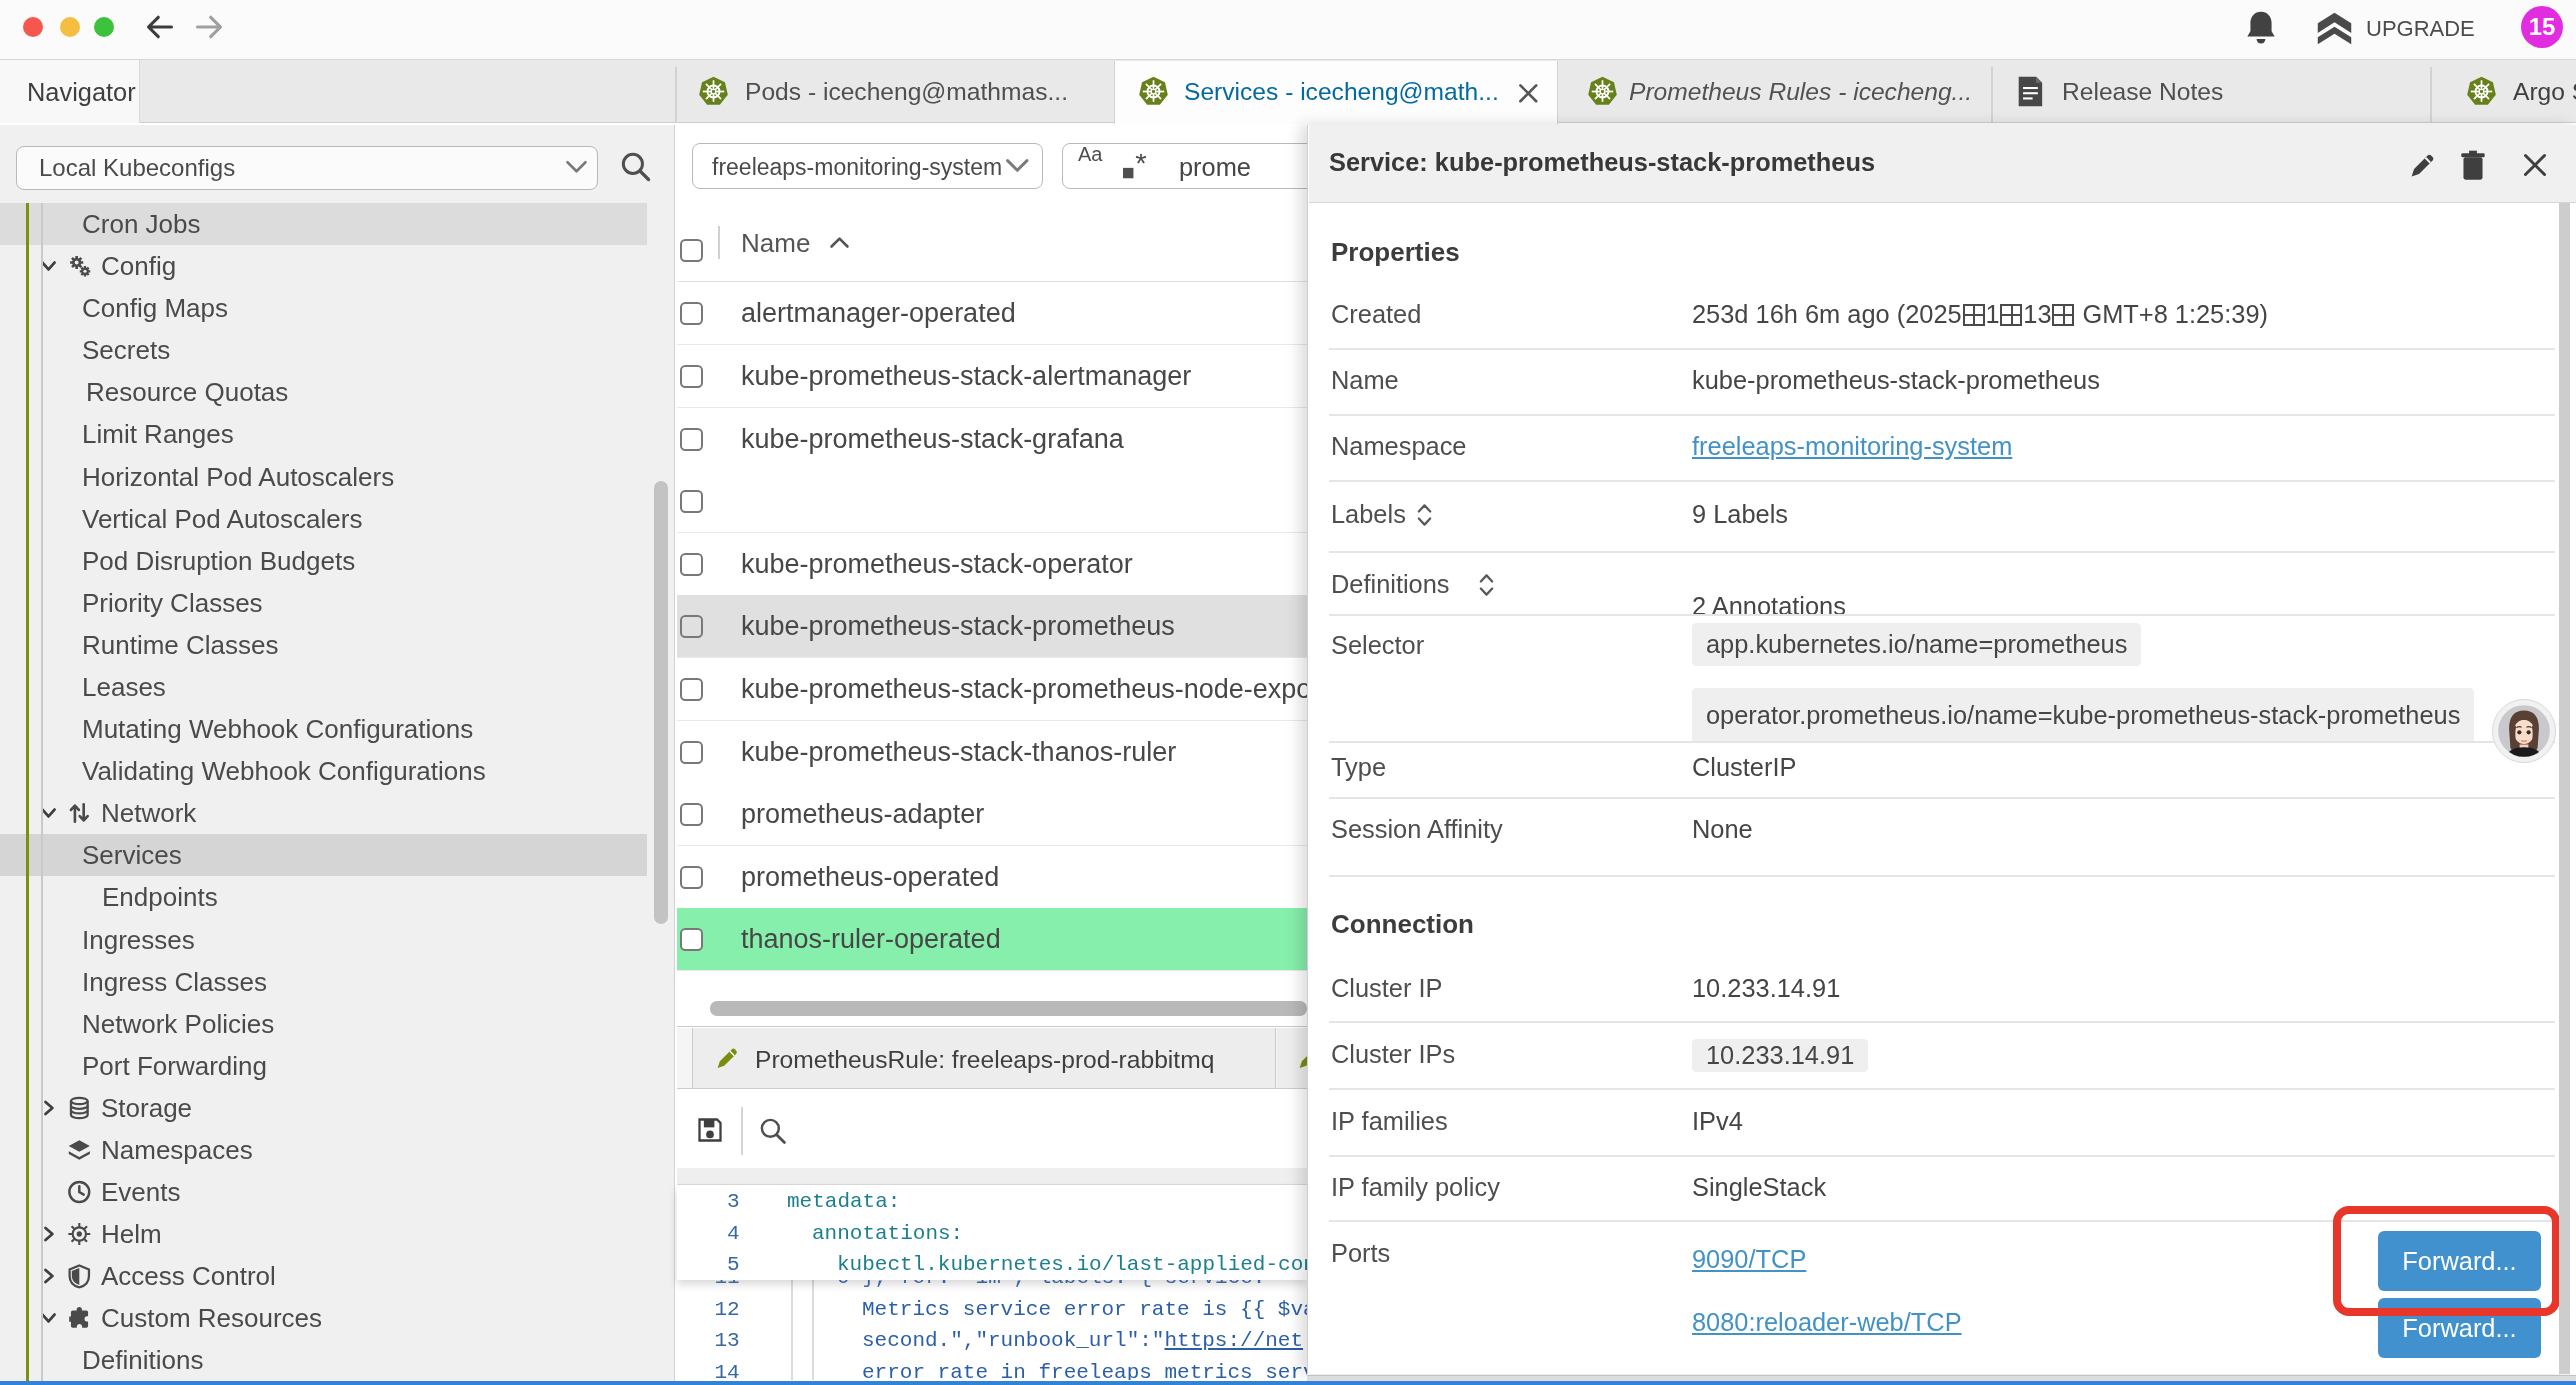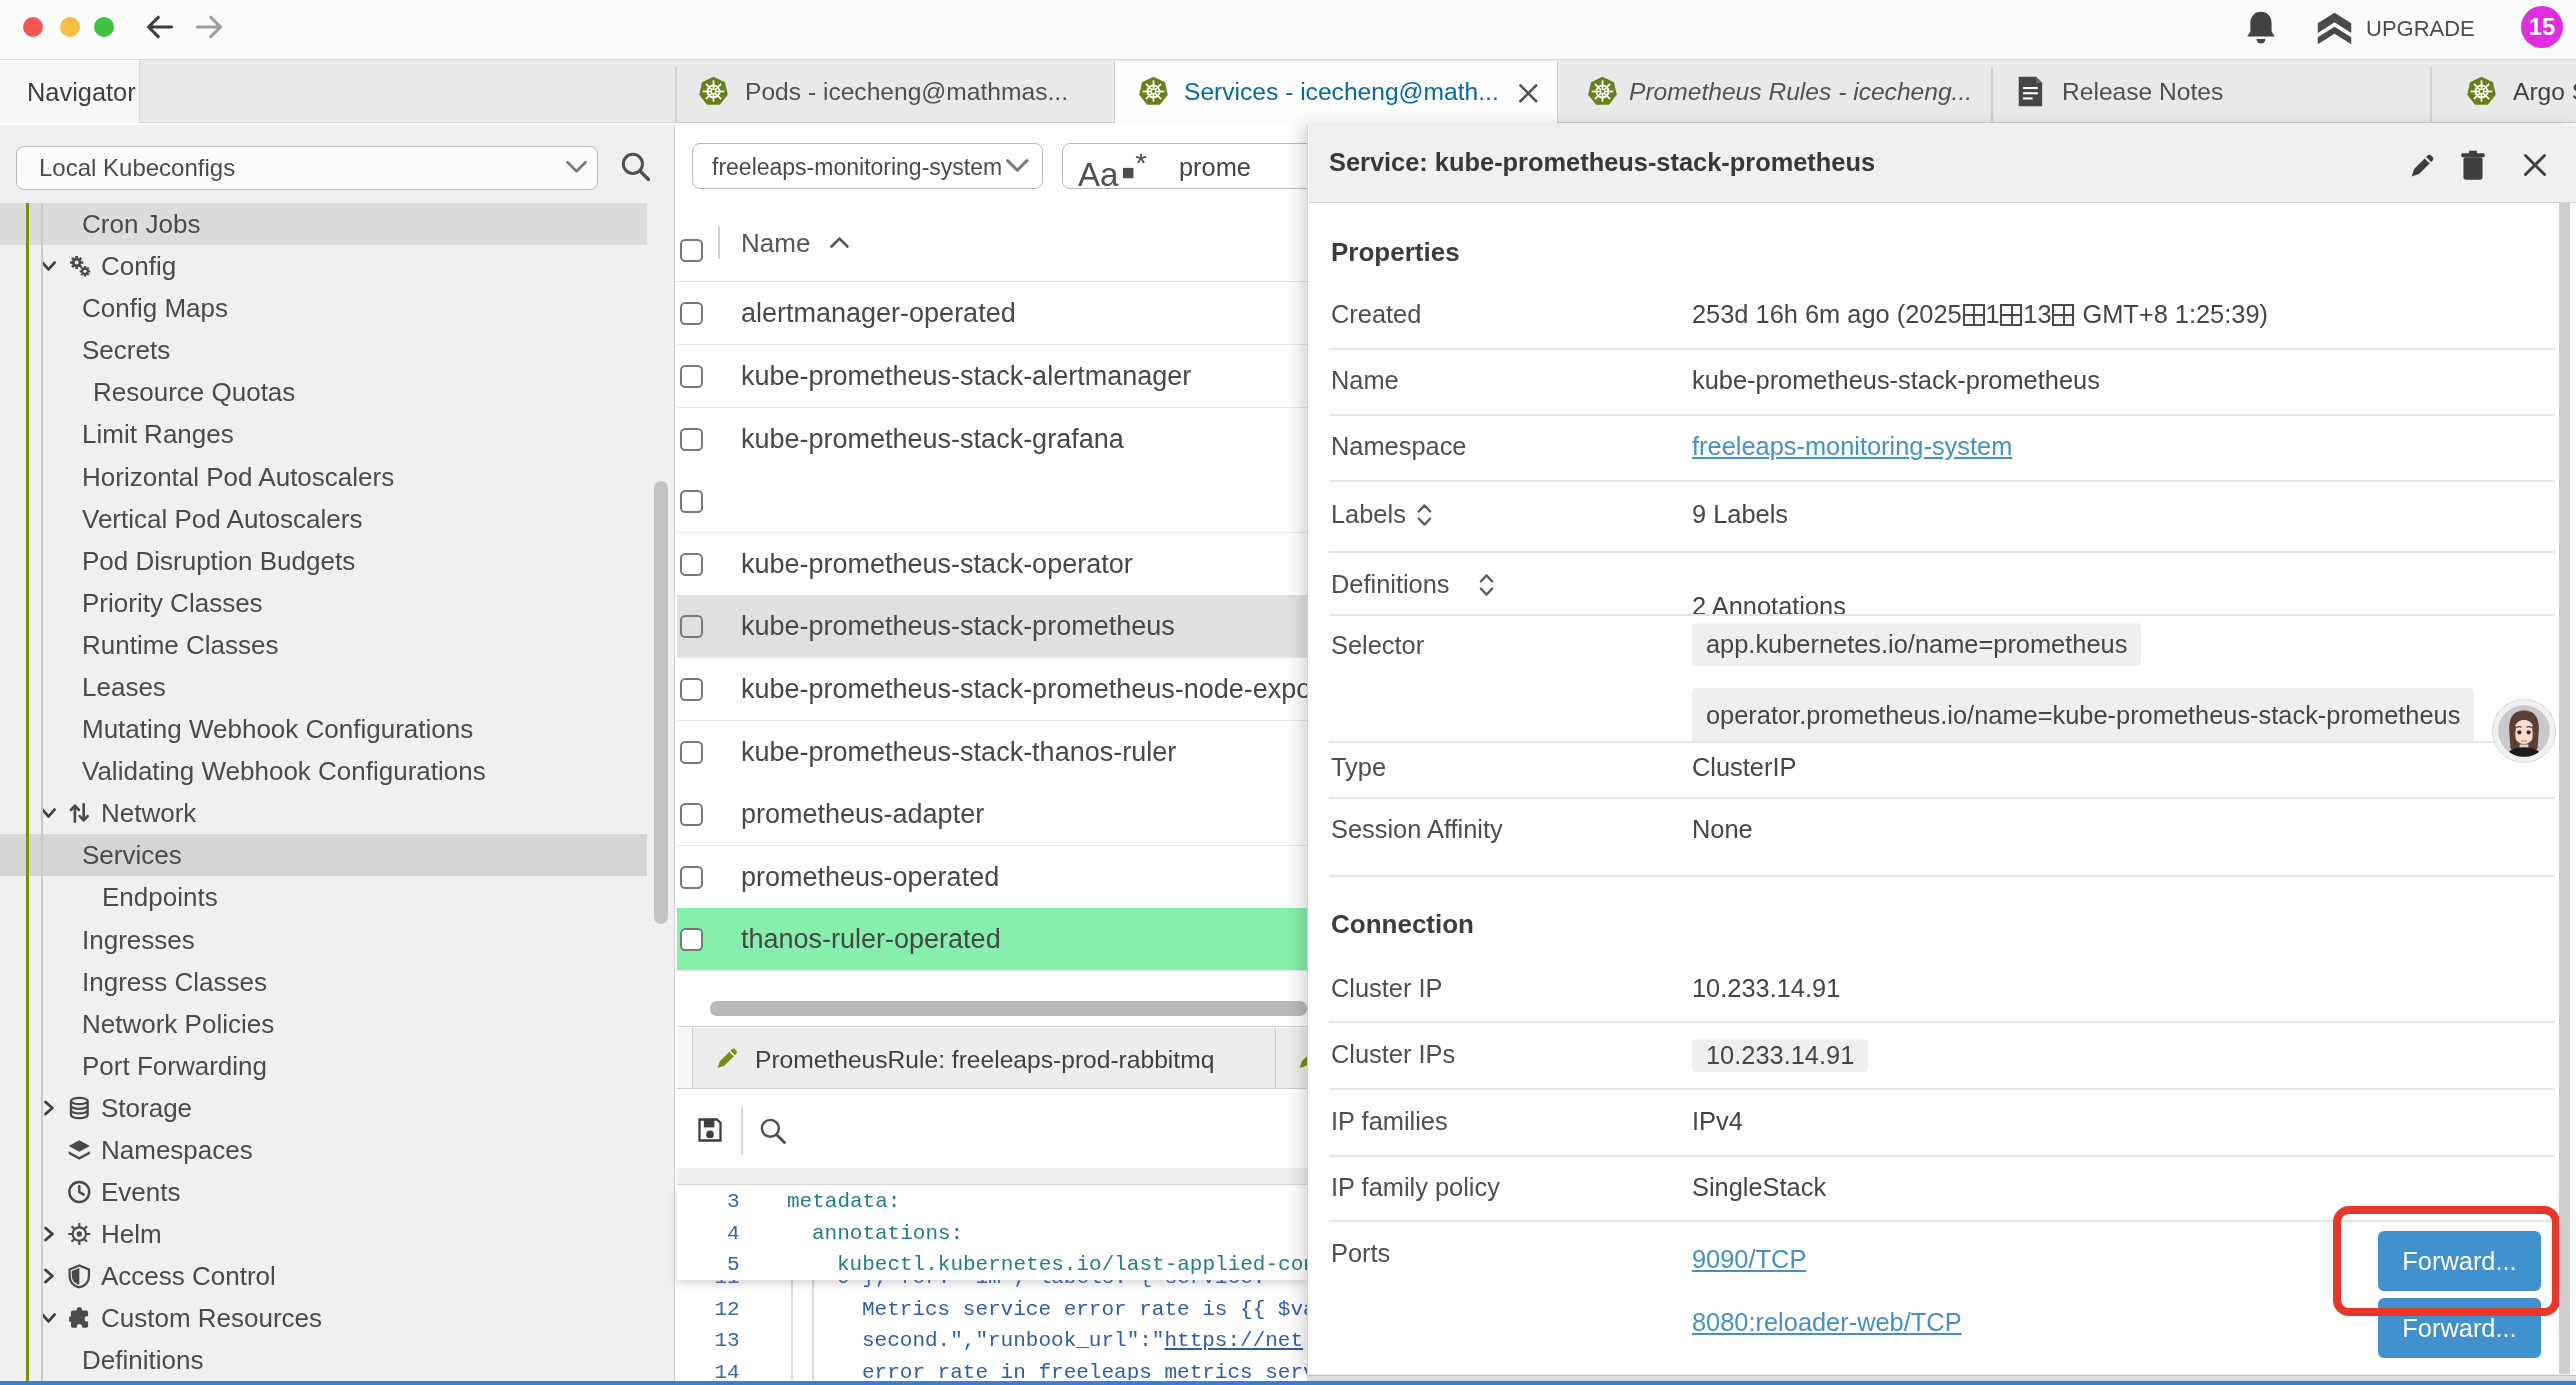--- a/index.html
+++ b/index.html
@@ -155,21 +155,21 @@
           </g>
         </svg>
         <span class="txt">Config</span>
       </div>
 <div class="side-row sub" style="left:0;top:287px;">
         <span class="txt">Config Maps</span>
       </div>
 <div class="side-row sub" style="left:0;top:329px;">
         <span class="txt">Secrets</span>
       </div>
-<div class="side-row sub" style="left:11px;top:371px;padding-left:20px;">
+<div class="side-row sub" style="left:4px;top:371px;padding-left:20px;">
         <span class="txt">Resource Quotas</span>
       </div>
 <div class="side-row sub" style="left:0;top:413px;">
         <span class="txt">Limit Ranges</span>
       </div>
 <div class="side-row sub" style="left:0;top:456px;">
         <span class="txt">Horizontal Pod Autoscalers</span>
       </div>
 <div class="side-row sub" style="left:0;top:498px;">
         <span class="txt">Vertical Pod Autoscalers</span>
@@ -303,21 +303,21 @@
 
   <div class="abs" style="left:677px;top:124px;width:1899px;height:1257px;background:#fff;"></div>
 
   <div class="abs" style="left:677px;top:124px;width:1899px;height:80px;background:#fff;border-bottom:1.8px solid #e3e3e3;"></div>
   <div class="abs" style="left:692px;top:143px;width:351px;height:46px;background:#fff;border:1.8px solid #b9b9b9;border-radius:8px;"></div>
   <div class="abs" style="left:712px;top:154px;font-size:23px;color:#4a4a4a;">freeleaps-monitoring-system</div>
   <svg class="abs" style="left:1005px;top:158px;" width="24.6" height="16.7" viewBox="0 0 28 19">
       <path d="M3 3 L14 14 L25 3" stroke="#7a7a7a" stroke-width="3.4" fill="none" stroke-linecap="round" stroke-linejoin="round"></path>
     </svg>
   <div class="abs" style="left:1062px;top:143px;width:263px;height:46px;background:#fff;border:1.8px solid #b9b9b9;border-radius:8px;"></div>
-  <div class="abs" style="left:1078px;top:156px;font-size:33px;color:#4f4f4f;">Aa</div>
+  <div class="abs" style="left:1078px;top:143px;font-size:20px;color:#4f4f4f;">Aa</div>
   <svg class="abs" style="left:1121px;top:154px;" width="37" height="26" viewBox="0 0 42 30">
     <rect x="2" y="16" width="12" height="12" fill="#4f4f4f"></rect>
     <text x="16" y="22" font-size="34" fill="#4f4f4f" font-family="Liberation Sans">*</text>
   </svg>
   <div class="abs" style="left:1179px;top:153px;font-size:25.4px;color:#454545;">prome</div>
 
   <div id="table">
       <div class="abs" style="left:677px;top:203px;width:630px;height:79px;background:#fff;border-bottom:1.8px solid #e2e2e2;overflow:hidden;">
         <div class="cb" style="left:2.6px;top:36px;"></div>
         <div class="abs" style="left:41px;top:23px;width:1.8px;height:33px;background:#d0d0d0;"></div>

